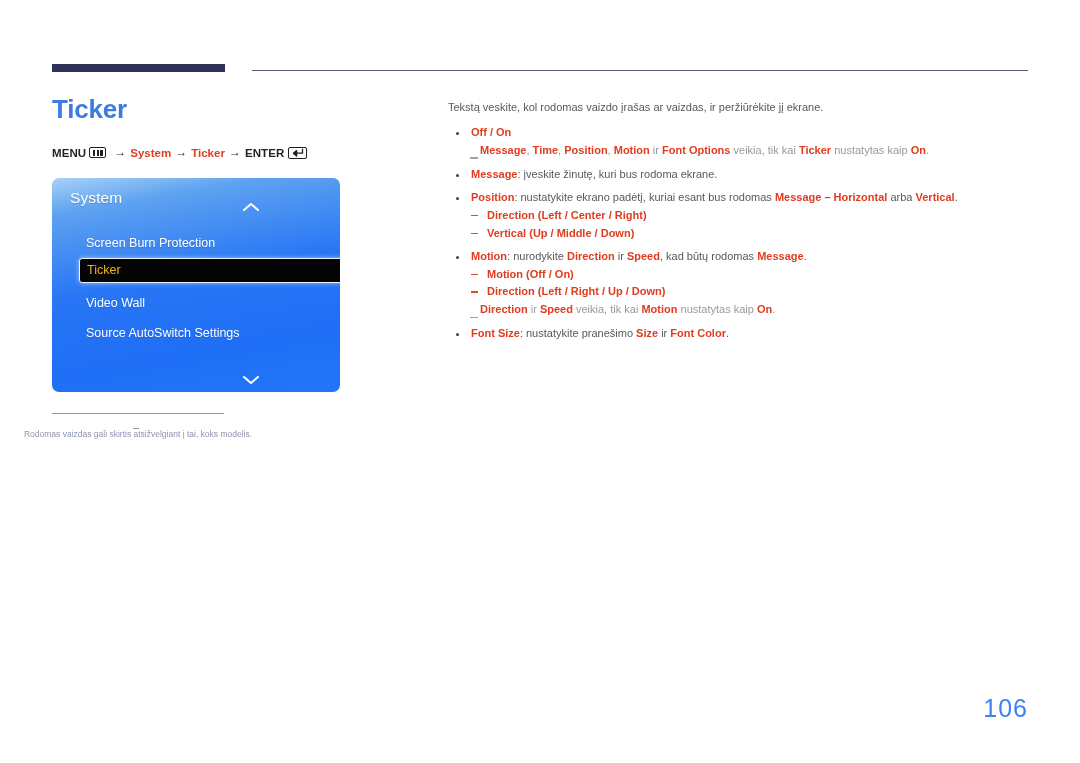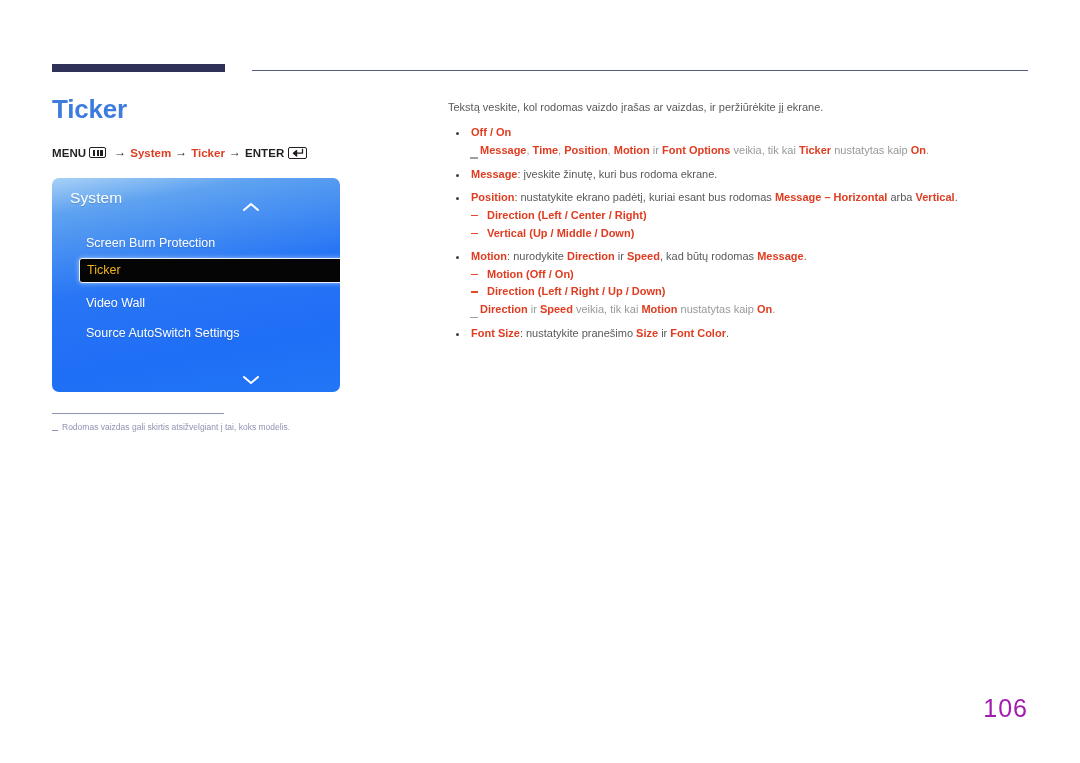--- a/index.html
+++ b/index.html
@@ -175,20 +175,21 @@
     background: #8e94b4;
     margin-bottom: 8px;
   }
   .foot-row {
     display: flex;
     align-items: center;
     font-size: 8.5px;
     color: #8e93b3;
     line-height: 1.35;
     white-space: nowrap;
+    flex-direction: column;
   }
   .foot-dash {
     display: inline-block;
     width: 6px;
     height: 1.3px;
     background: #8e93b3;
     margin: 6px 4px 0 0;
     flex: none;
   }
 
@@ -250,21 +251,21 @@
   .g { color: #97999c; }
   .k { color: #58595b; }
   .txt { flex: 1; }
 
   
   .page-number {
     position: absolute;
     right: 52px;
     bottom: 40px;
     font-size: 25px;
-    color: #a21caf;
+    color: #3b82f6;
     letter-spacing: 1px;
   }
 </style>
 </head>
 <body>
 
 <div class="header-rules">
   <div class="rule-thick"></div>
   <div class="rule-thin"></div>
 </div>

